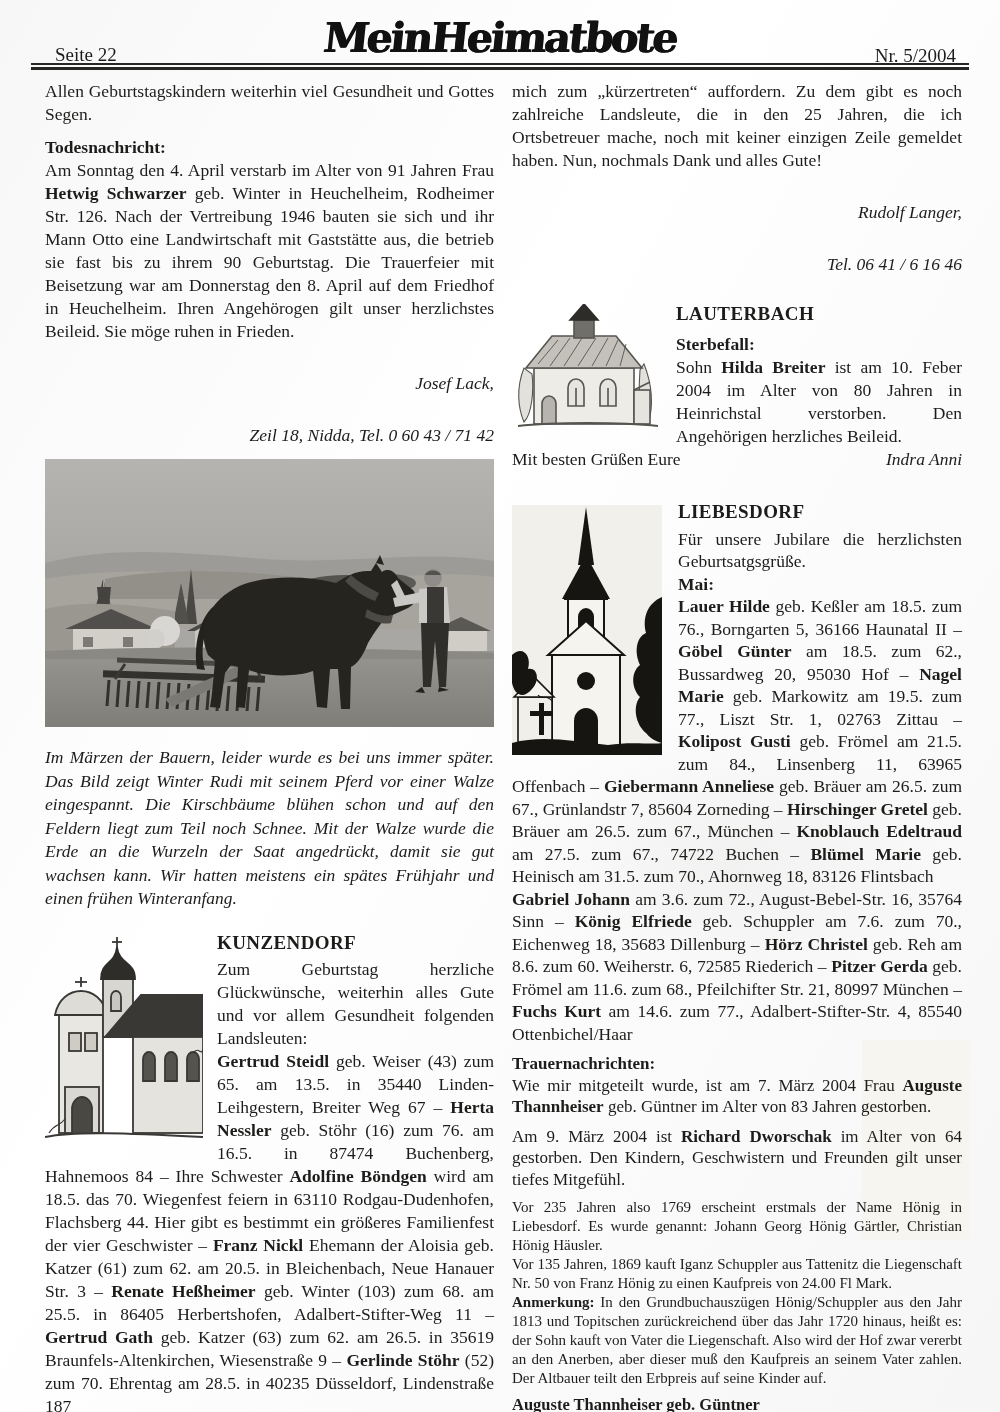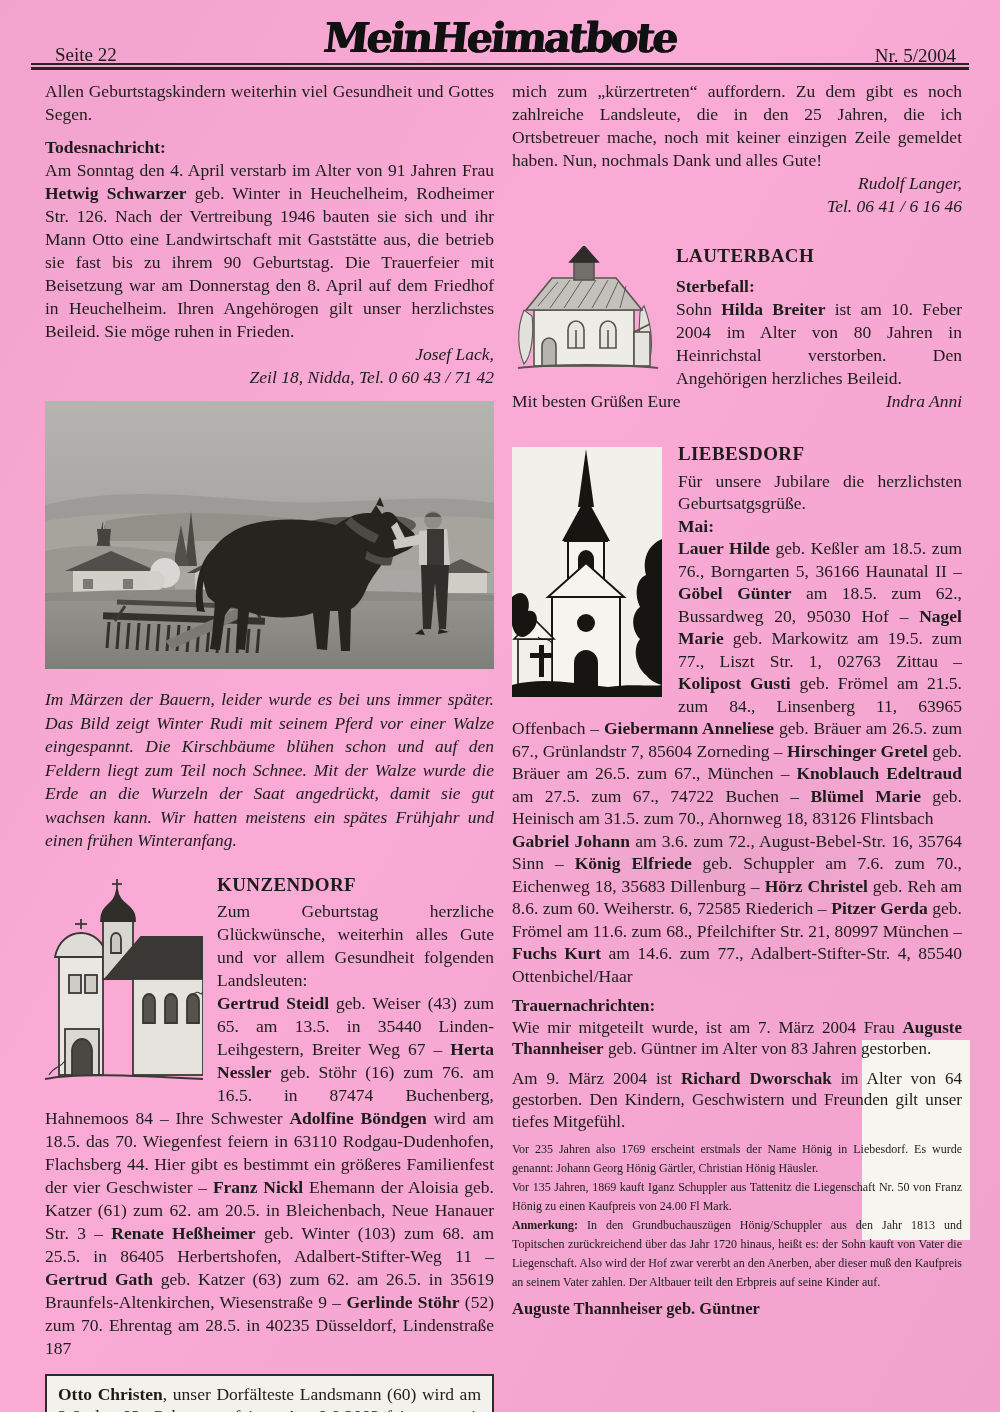--- a/index.html
+++ b/index.html
@@ -1,19 +1,19 @@
 <!DOCTYPE html>
 <html lang="de"><head>
 <meta charset="utf-8">
 <style>
   html,body{margin:0;padding:0;}
   body{background:#c8c6c2;}
   #page{
     position:relative; width:1000px; height:1412px; margin:0 auto;
-    background:#f9a8d4;
+    background:#ffffff;
     overflow:hidden;
     font-family:"Liberation Serif", serif;
     color:#1c1c1b;
   }
   
   .ghost{position:absolute; pointer-events:none;}
   #g1{left:862px;top:1040px;width:108px;height:200px;background:#f7f5ef;}
   #g2{left:0;top:0;width:1000px;height:1412px;
       background:linear-gradient(120deg, rgba(0,0,0,0.03), rgba(255,255,255,0.04) 40%, rgba(0,0,0,0.035));}
   #g3{left:500px;top:720px;width:460px;height:280px;background:radial-gradient(ellipse at center, rgba(120,118,112,0.07), rgba(0,0,0,0) 70%);}
@@ -35,39 +35,39 @@
 
   
   .col{position:absolute; top:80px; font-size:17.5px; line-height:23px; text-align:justify;}
   #col-left{left:45px; width:449px;}
   #col-right{left:512px; width:450px;}
   p{margin:0 0 0 0;}
   .gap4{margin-top:4px;} .gap8{margin-top:8px;} .gap10{margin-top:10px;}
   .b{font-weight:bold;} .i{font-style:italic;}
   .h{font-weight:bold; text-align:left;}
   .place-h{font-weight:bold; font-size:19px; letter-spacing:0.4px; text-align:left; margin:0;}
-  .sig{text-align:right; font-style:italic;}
+  .sig{text-align:right; font-style:italic;margin-top:29px;}
   .closing-line{display:flex; justify-content:space-between;}
   .floatimg{float:left;}
   .clear{clear:both;}
 
   #photo{margin-top:12px; width:449px; height:268px; background:#a9a7a3;}
   #photo svg{display:block;}
   .caption{font-style:italic; margin-top:19px; line-height:23.5px;}
 
   #kunzendorf{margin-top:20px;}
   #kunzendorf-church{width:158px; height:212px; margin:6px 14px 4px 0;}
   #lauterbach{margin-top:26px;}
   #lauterbach-church{width:148px; height:138px; margin:2px 16px 2px 0;}
   #liebesdorf{margin-top:30px;}
   #liebesdorf-church{width:150px; height:250px; margin:4px 16px 2px 0;}
 
   .tight1{font-size:17.5px; line-height:22.5px;}
   .tight2{font-size:17px;   line-height:21.5px;}
-  .tight3{font-size:12px; line-height:19px;}
+  .tight3{font-size:15px; line-height:19px;}
   .tight4{font-size:16.5px; line-height:18.6px;}
 
   #box{
     border:2px solid #2b2b29; padding:7px 11px; margin-top:14px;
     line-height:22.5px; background:#f3f1eb;
   }
 </style>
 </head>
 <body>
 

